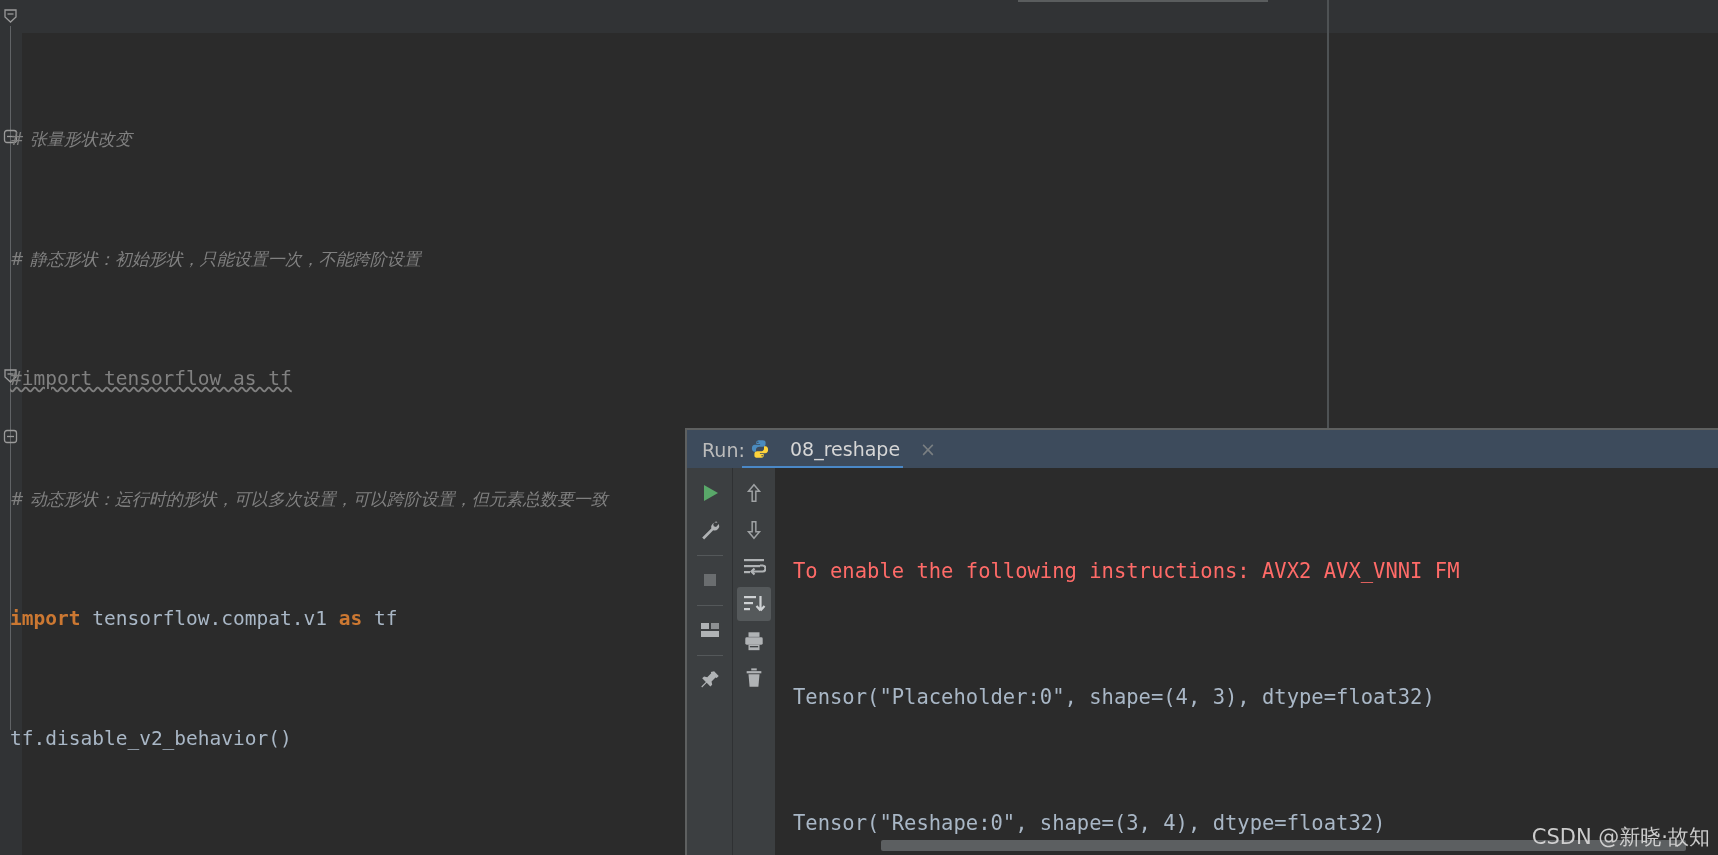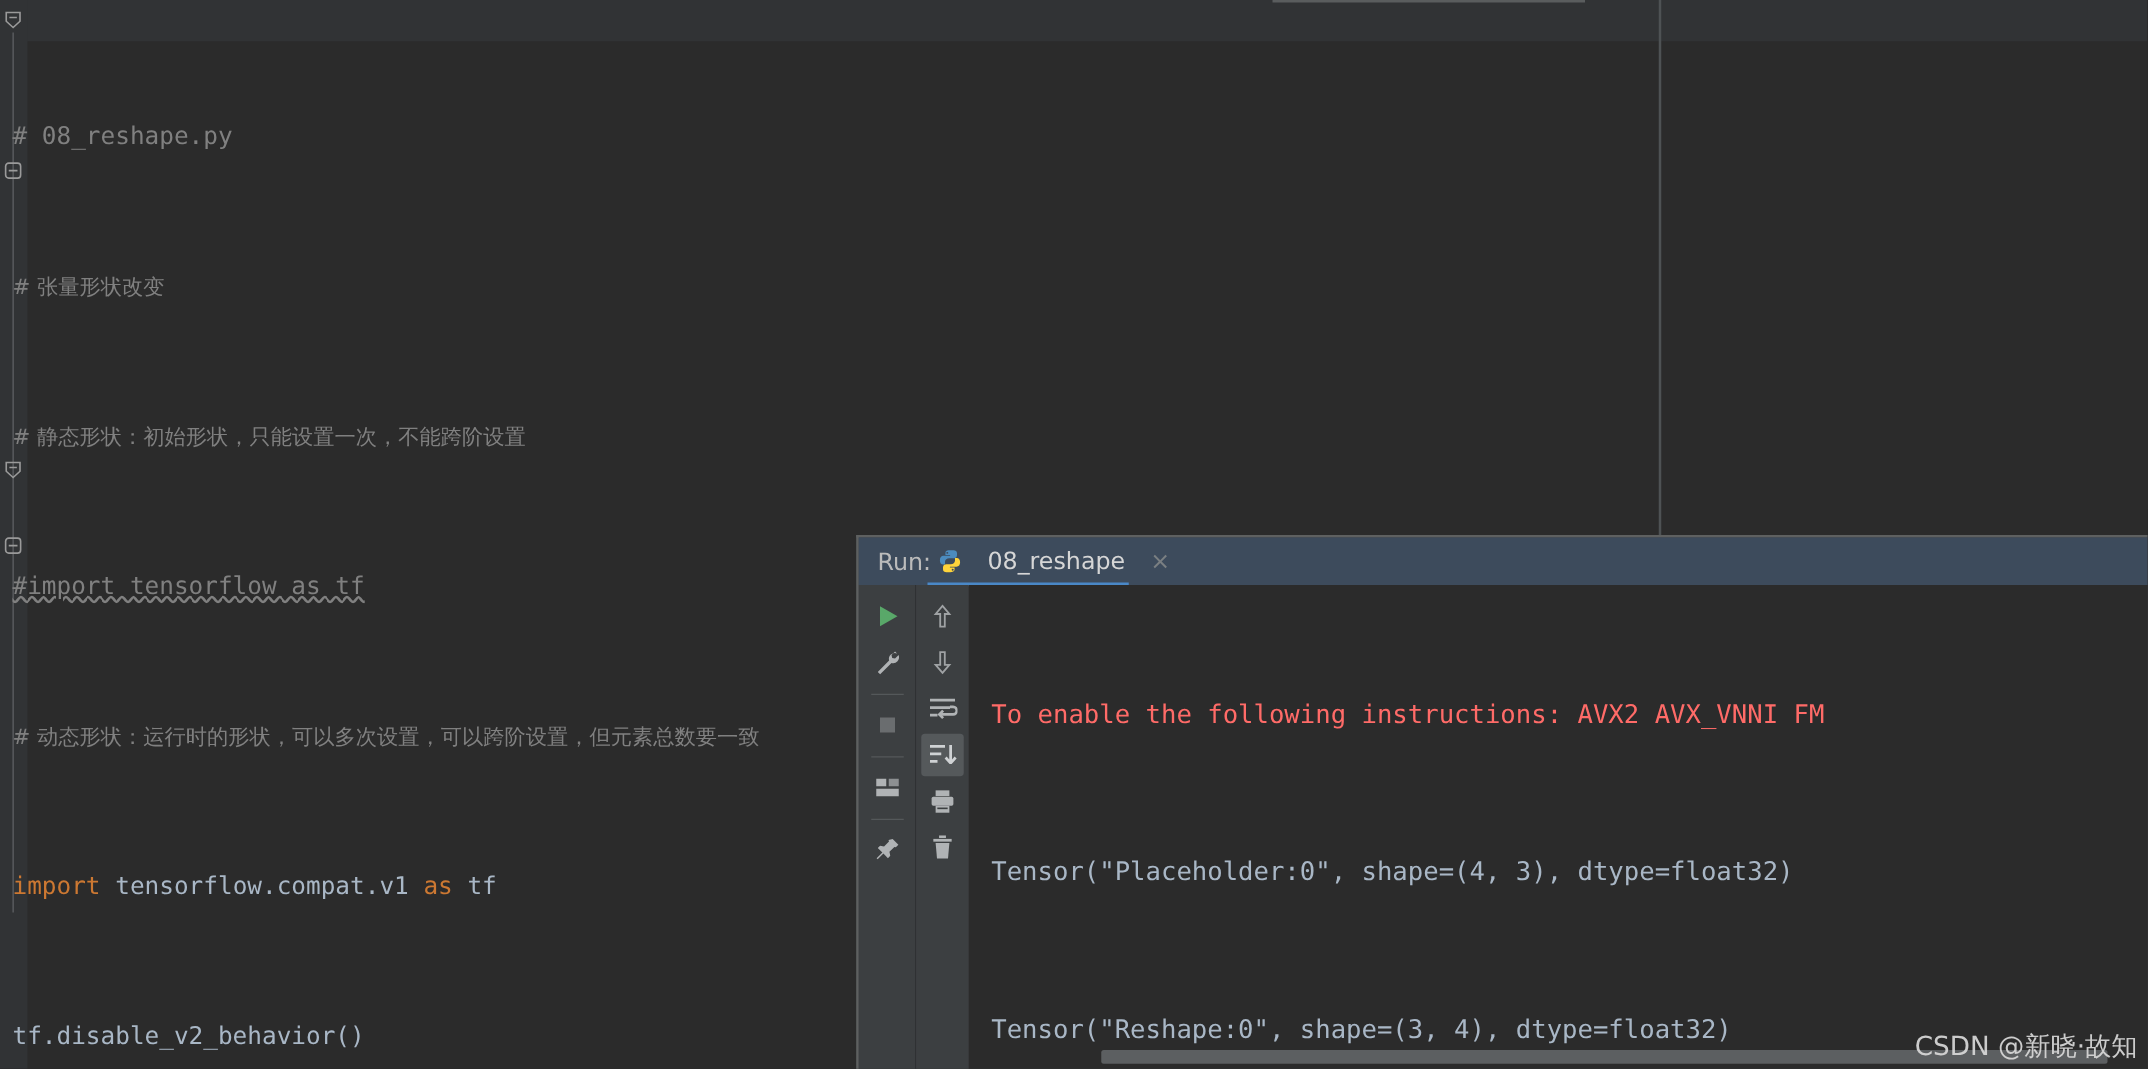--- a/index.html
+++ b/index.html
@@ -20,22 +20,22 @@
   #gutter{position:absolute;left:0;top:0;width:22px;height:855px;background:#313335;}
   #gutter-line{position:absolute;left:10px;top:26px;width:1px;height:704px;background:#606366;}
   .fold{position:absolute;left:2px;width:17px;height:17px;}
   .fold svg{display:block;}
 
   
   #code{position:absolute;left:10px;top:4px;width:1320px;
         font-size:19.5px;line-height:30px;white-space:pre;letter-spacing:0px;}
   .ln{height:30px;}
   .cmt{color:#808080;}
-  .cmt-cn{color:#808080;font-family:"DejaVu Sans","Liberation Sans",sans-serif;font-size:17px;}
-  .kw{color:#cc7832;}
+  .cmt-cn{color:#808080;font-family:"DejaVu Sans","Liberation Sans",sans-serif;font-size:17px;font-style:italic;}
+  .kw{color:#cc7832;font-weight:bold;}
   .plain{color:#a9b7c6;}
   .strike-cmt{color:#808080;text-decoration:underline wavy #808080;}
 
   
   #run-panel{position:absolute;left:685px;top:428px;width:1033px;height:427px;
              background:#3c3f41;border-top:2px solid #5e6060;border-left:2px solid #5e6060;}
   #run-header{position:absolute;left:0;top:0;width:1036px;height:38px;background:#3d4b5c;}
   #run-label{position:absolute;left:15px;top:9px;font-family:"DejaVu Sans","Liberation Sans",sans-serif;
              font-size:19px;color:#bbbbbb;}
   #run-tab{position:absolute;left:55px;top:0px;height:38px;padding:0 10px 0 8px;
@@ -98,21 +98,20 @@
     <div class="fold" style="top:428px;">
       <svg width="17" height="17" viewBox="0 0 17 17">
           <rect x="2.5" y="2.5" width="12" height="12" rx="2.5" fill="none" stroke="#9a9a9a" stroke-width="1.3"></rect>
           <line x1="5" y1="8.5" x2="12" y2="8.5" stroke="#9a9a9a" stroke-width="1.3"></line>
         </svg>
     </div>
   </div>
 
   <div id="code">
 
-    <div class="ln"><span class="cmt"># 08_reshape.py</span></div>
 
     <div class="ln"><span class="cmt-cn"># 张量形状改变</span></div>
 
     <div class="ln"><span class="cmt-cn"># 静态形状：初始形状，只能设置一次，不能跨阶设置</span></div>
 
     <div class="ln"><span class="strike-cmt">#import tensorflow as tf</span></div>
 
     <div class="ln"><span class="cmt-cn"># 动态形状：运行时的形状，可以多次设置，可以跨阶设置，但元素总数要一致</span></div>
 
     <div class="ln"><span class="kw">import</span><span class="plain"> tensorflow.compat.v1 </span><span class="kw">as</span><span class="plain"> tf</span></div>

